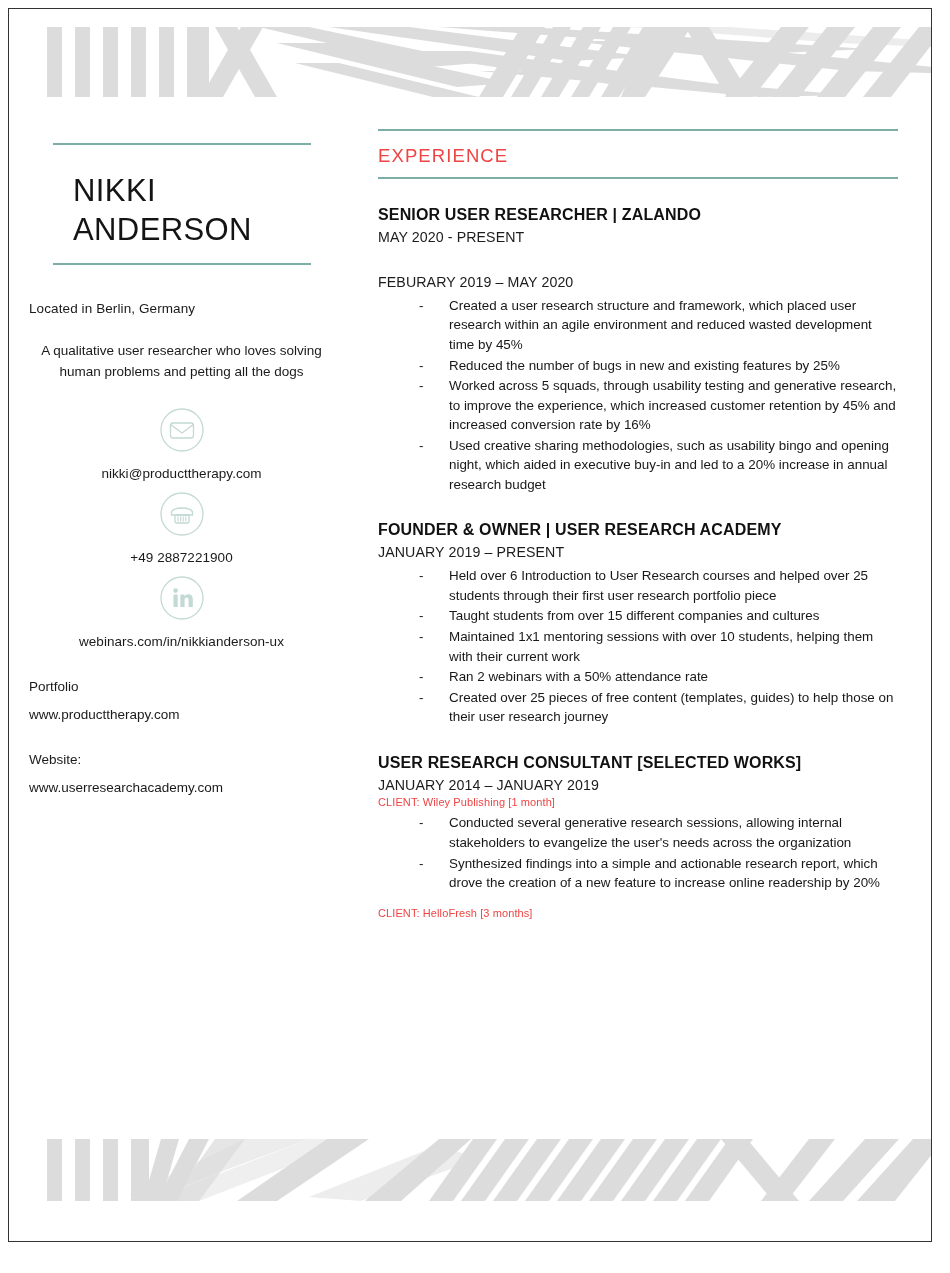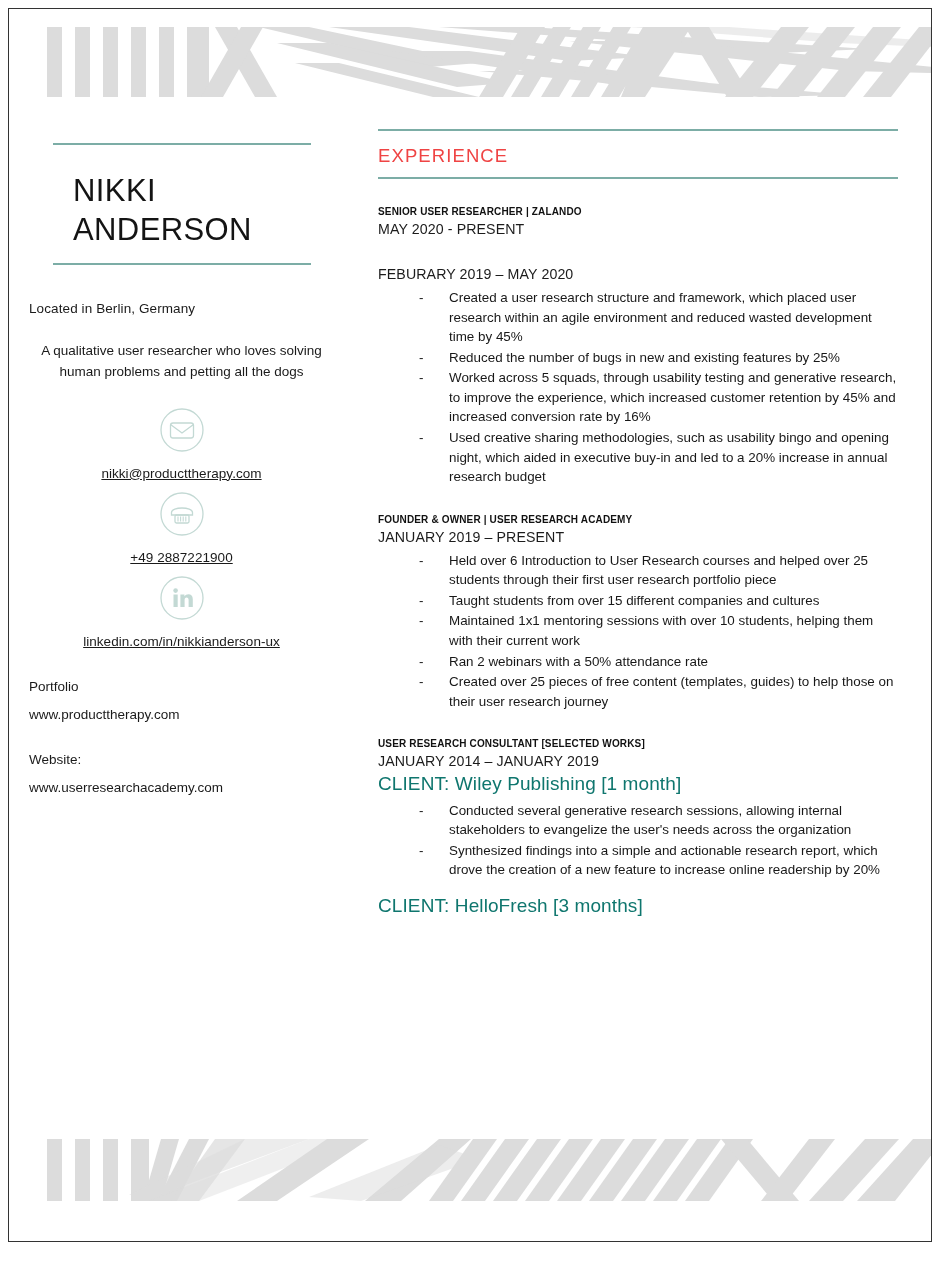--- a/index.html
+++ b/index.html
@@ -104,57 +104,56 @@
   .contact-item:first-child { margin-top: 0; }
   .icon-circle {
     display: inline-block;
     line-height: 0;
   }
   .contact-text {
     font-size: 13.5px;
     color: #1a1a1a;
     margin-top: 9px;
     letter-spacing: 0.05px;
-    text-decoration: underline;
   }
 
   .link-block { text-align: left; margin-top: 30px; }
   .link-block .lbl { font-size: 13.5px; color: #1a1a1a; }
   .link-block .val { font-size: 13.5px; color: #1a1a1a; margin-top: 13px; }
 
   
   .section-head {
     text-align: left;
     font-size: 18.5px;
     letter-spacing: 1.1px;
     color: #ef4444;
     padding: 14px 0 10px 0;
     font-weight: 400;
   }
   .exp-rule-top { margin-bottom: 0; }
 
   .job { margin-top: 26px; }
   .job:first-of-type { margin-top: 24px; }
   .job-title {
-    font-size: 10px;
+    font-size: 16px;
     font-weight: bold;
     color: #111111;
     letter-spacing: 0.15px;
     line-height: 1.3;
   }
   .job-dates {
     font-size: 14.2px;
     color: #1c1c1c;
     letter-spacing: 0.1px;
     line-height: 1.34;
     margin-top: 2px;
   }
   .job-client {
-    font-size: 19px;
-    color: #0f766e;
+    font-size: 11px;
+    color: #ef4444;
     letter-spacing: 0.1px;
     line-height: 1.34;
   }
   .job-client.trailing { margin-top: 13px; }
 
   ul.bullets {
     list-style: none;
     margin: 4px 0 0 0;
     padding: 0 0 0 38px;
   }
@@ -270,21 +269,21 @@
 
         <div class="contact-item">
           <span class="icon-circle">
             <svg width="46" height="46" viewBox="0 0 46 46">
               <circle cx="23" cy="23" r="21" fill="none" stroke="#c3d9d4" stroke-width="1.3"></circle>
               <rect x="14.5" y="19.5" width="4.2" height="12.5" fill="#c3d9d4"></rect>
               <circle cx="16.6" cy="15.6" r="2.3" fill="#c3d9d4"></circle>
               <path d="M21.4 19.5 L25.4 19.5 L25.4 21.3 C26.3 19.9 27.8 19.2 29.4 19.2 C32.1 19.2 33.8 21 33.8 24.2 L33.8 32 L29.6 32 L29.6 25 C29.6 23.3 28.9 22.4 27.6 22.4 C26.3 22.4 25.6 23.3 25.6 25 L25.6 32 L21.4 32 Z" fill="#c3d9d4"></path>
             </svg>
           </span>
-          <div class="contact-text">linkedin.com/in/nikkianderson-ux</div>
+          <div class="contact-text">webinars.com/in/nikkianderson-ux</div>
         </div>
 
       </div>
 
       <div class="link-block">
         <div class="lbl">Portfolio</div>
         <div class="val">www.producttherapy.com</div>
       </div>
 
       <div class="link-block">

